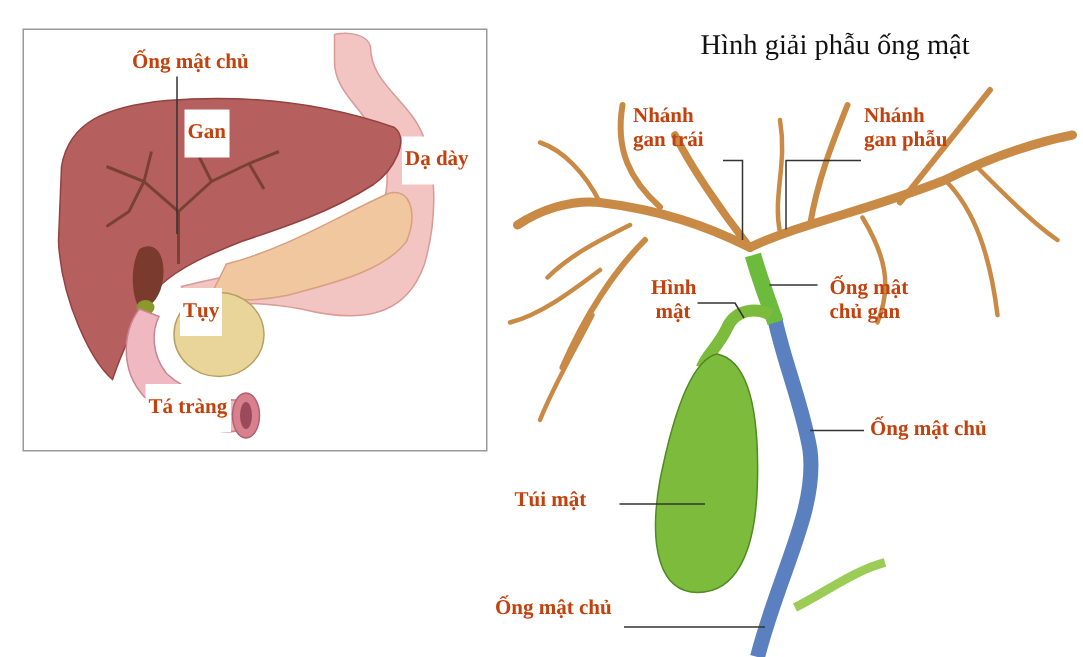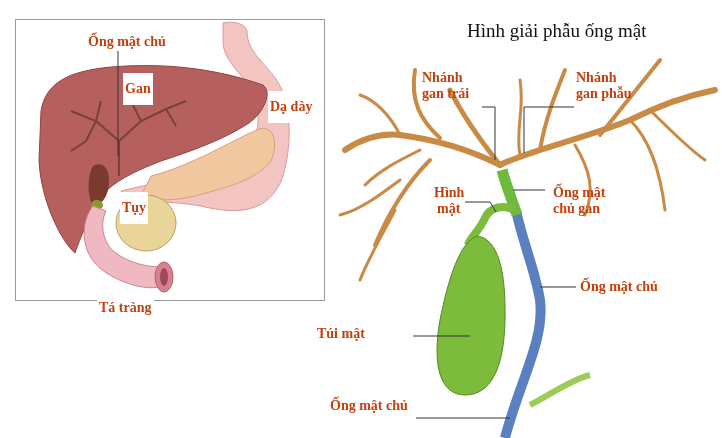--- a/index.html
+++ b/index.html
@@ -51,21 +51,21 @@
     <ellipse cx="145" cy="222" rx="30" ry="28" fill="#e9d59a" stroke="#b9a060" stroke-width="1"></ellipse>
 
     <line x1="117" y1="50" x2="117" y2="155" stroke="#333" stroke-width="1"></line>
   </svg>
 </div>
 
 <div class="lbl" style="left:88px;top:34px;">Ống mật chủ</div>
 <div class="lbl boxed" style="left:123px;top:73px;">Gan</div>
 <div class="lbl boxed" style="left:268px;top:91px;">Dạ dày</div>
 <div class="lbl boxed" style="left:120px;top:192px;">Tụy</div>
-<div class="lbl boxed" style="left:97px;top:256px;margin-top:36px;">Tá tràng</div>
+<div class="lbl boxed" style="left:97px;top:256px;">Tá tràng</div>
 
 <div class="title">Hình giải phẫu ống mật</div>
 
 <svg width="722" height="438" viewBox="0 0 722 438">
 
   <g stroke="#c98a45" stroke-linecap="round" fill="none">
     <path d="M500,165 C470,150 440,140 400,135 C380,133 360,140 345,150" stroke-width="6"></path>
     <path d="M500,165 C480,140 460,110 450,90" stroke-width="5"></path>
     <path d="M440,138 C420,120 410,100 415,70" stroke-width="4"></path>
     <path d="M400,135 C390,115 375,100 360,95" stroke-width="3"></path>
@@ -113,14 +113,14 @@
 </div>
 <div class="lbl" style="left:434px;top:185px;">
   <div>Hình</div>
   <div style="padding-left:3px;">mật</div>
 </div>
 <div class="lbl" style="left:553px;top:185px;">
   <div>Ống mật</div>
   <div>chủ gan</div>
 </div>
 <div class="lbl" style="left:580px;top:279px;">Ống mật chủ</div>
-<div class="lbl" style="left:317px;top:326px;">Túi mật</div>
+<div class="lbl" style="left:343px;top:326px;">Túi mật</div>
 <div class="lbl" style="left:330px;top:398px;">Ống mật chủ</div>
 
 </body></html>

